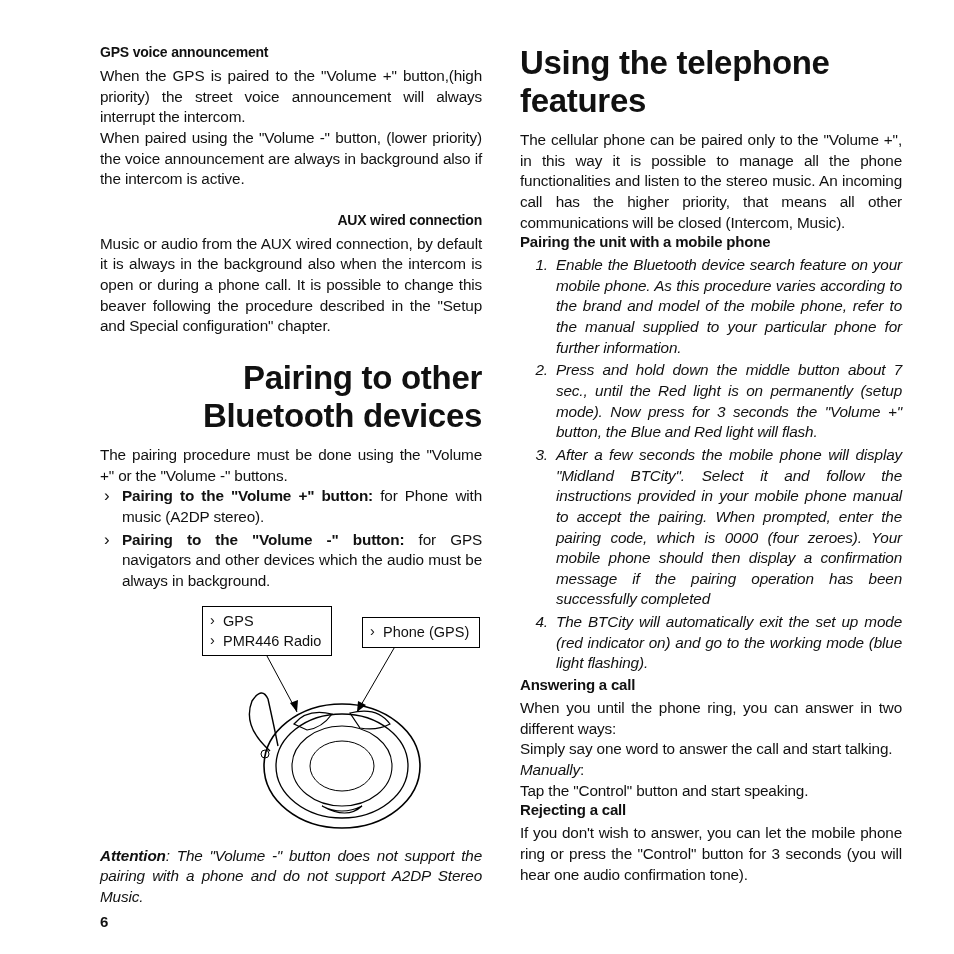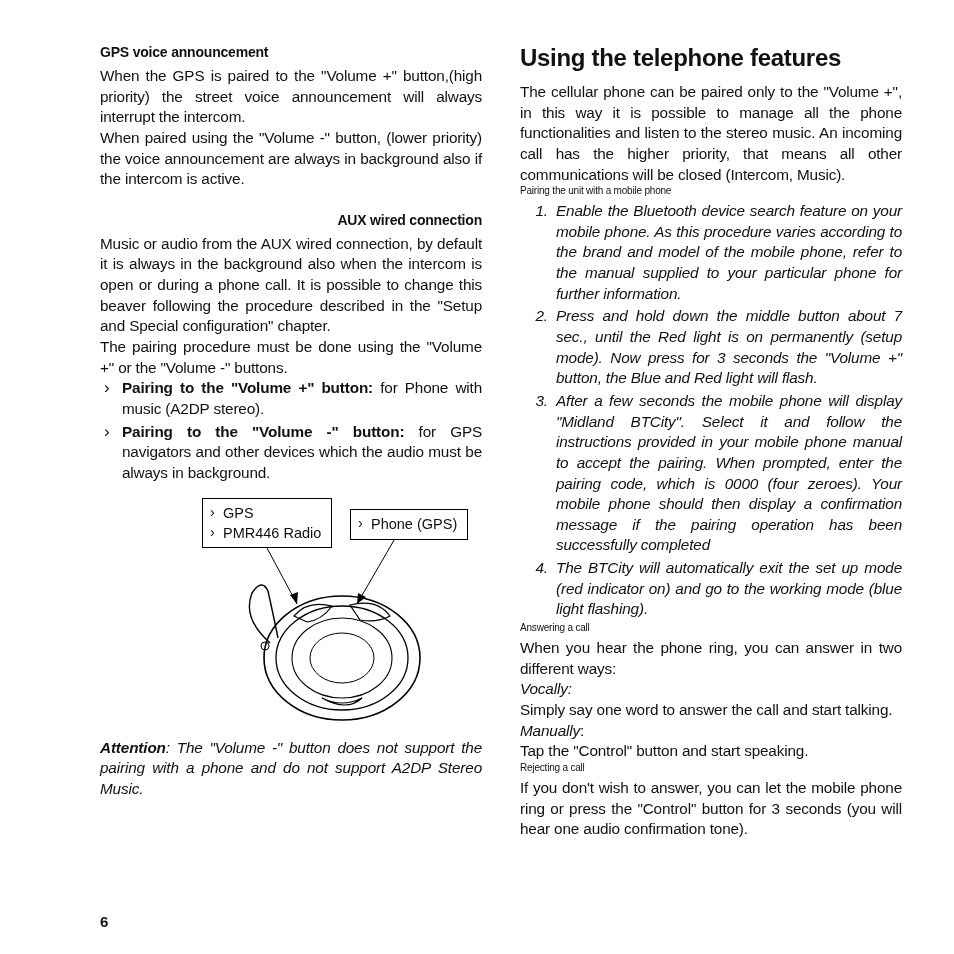--- a/index.html
+++ b/index.html
@@ -10,34 +10,34 @@
     font-family: "Myriad Pro", "Segoe UI", Arial, sans-serif;
     color: #111;
     padding: 44px 52px 30px 100px;
   }
   .two-col {
     display: flex;
     gap: 38px;
   }
   .col { flex: 1 1 0; min-width: 0; }
   h2 {
-    font-size: 24px;
+    font-size: 33px;
     font-weight: 700;
     margin-bottom: 10px;
     letter-spacing: -0.3px;
   }
   h3 {
     font-size: 14px;
     font-weight: 700;
     margin-bottom: 6px;
     letter-spacing: -0.2px;
   }
   h4 {
-    font-size: 10px;
-    font-weight: 400;
+    font-size: 15px;
+    font-weight: 700;
     margin-bottom: 5px;
     letter-spacing: -0.2px;
   }
   p, li {
     font-size: 15.3px;
     line-height: 1.35;
     text-align: justify;
     letter-spacing: -0.15px;
   }
   .em { font-style: italic; }
@@ -87,33 +87,34 @@
 <div class="two-col">
   <div class="col">
 
     <h3>GPS voice announcement</h3>
     <p>When the GPS is paired to the "Volume +"  button,(high priority) the street voice announcement will always interrupt the intercom.</p>
     <p>When paired using the "Volume -" button, (lower priority) the voice announcement are always in background also if the intercom is active.</p>
 
     <h3 class="sp-md">AUX wired connection</h3>
     <p>Music or audio from the AUX wired connection, by default it is always in the background also when the intercom is open or during a phone call. It is possible to change this beaver following the procedure described in the "Setup and Special configuration" chapter.</p>
 
+    <h2 class="sp-md">Pairing to other Bluetooth devices</h2>
     <p>The pairing procedure must be done using the "Volume +" or the "Volume -" buttons.</p>
     <ul class="chev">
       <li><span class="b">Pairing to the "Volume +" button:</span><span> for Phone with music (A2DP stereo).</span></li>
       <li><span class="b">Pairing to the "Volume -" button:</span><span> for GPS navigators and other devices which the audio must be always in background.</span></li>
     </ul>
 
     <div class="figure-wrap">
       <div class="figure">
         <div class="label-box" style="top:0; left:0;">
           <div class="item">GPS</div>
           <div class="item">PMR446 Radio</div>
         </div>
-        <div class="label-box" style="top:11px; left:148px; padding-bottom:5px;">
+        <div class="label-box" style="top:11px; left:160px; padding-bottom:5px;">
           <div class="item">Phone (GPS)</div>
         </div>
         <svg viewBox="0 0 280 230" width="280" height="230">
 
           <line x1="65" y1="50" x2="95" y2="106" stroke="#000" stroke-width="1"></line>
           <polygon points="95,106 88,97 96,94" fill="#000"></polygon>
           <line x1="195" y1="37" x2="155" y2="106" stroke="#000" stroke-width="1"></line>
           <polygon points="155,106 156,95 164,99" fill="#000"></polygon>
 
           <ellipse cx="140" cy="160" rx="78" ry="62" fill="none" stroke="#000" stroke-width="1.6"></ellipse>
@@ -144,22 +145,21 @@
 
     <h4 class="sp-sm">Pairing the unit with a mobile phone</h4>
     <ol class="num">
       <li>Enable the Bluetooth device search feature on your mobile phone. As this procedure varies according to the brand and model of the mobile phone, refer to the manual supplied to your particular phone for further information.</li>
       <li>Press and hold down the middle button about 7 sec., until the Red light is on permanently (setup mode). Now press for 3 seconds the "Volume +" button, the Blue and Red light will flash.</li>
       <li>After a few seconds the mobile phone will display "Midland BTCity". Select it and follow the instructions provided in your mobile phone manual to accept the pairing. When prompted, enter the pairing code, which is 0000 (four zeroes). Your mobile phone should then display a confirmation message if the pairing operation has been successfully completed</li>
       <li>The BTCity will automatically exit the set up mode (red indicator on) and go to the working mode (blue light flashing).</li>
     </ol>
 
     <h4 class="sp-sm">Answering a call</h4>
-    <p>When you hear the phone ring, you can answer in two different ways:</p>
-    <p class="em">Vocally:</p>
+    <p>When you until the phone ring, you can answer in two different ways:</p>
     <p>Simply say one word to answer the call and start talking.</p>
     <p><span class="em">Manually</span>:</p>
     <p>Tap the "Control" button and start speaking.</p>
 
     <h4 class="sp-sm">Rejecting a call</h4>
     <p>If you don't wish to answer, you can let the mobile phone ring or press the "Control" button for 3 seconds (you will hear one audio confirmation tone).</p>
 
   </div>
 </div>
 

